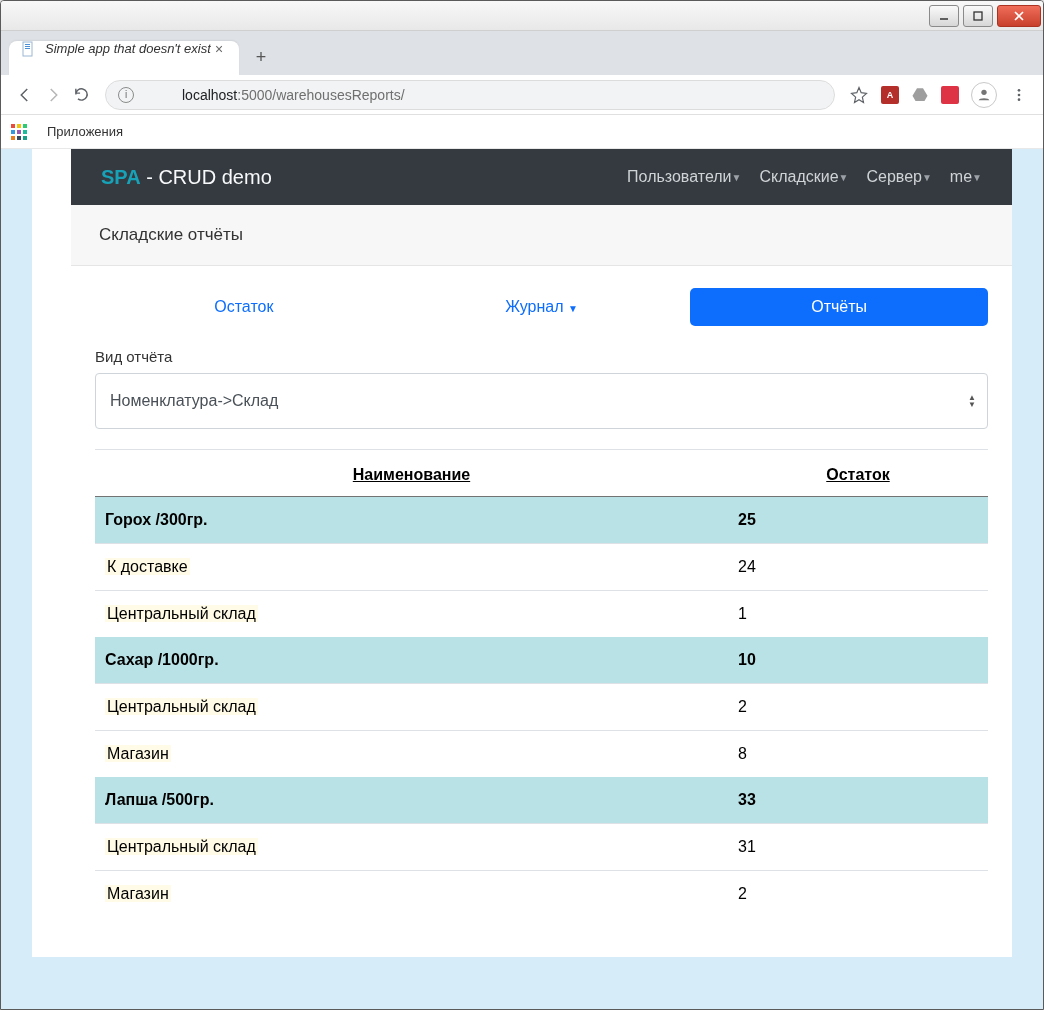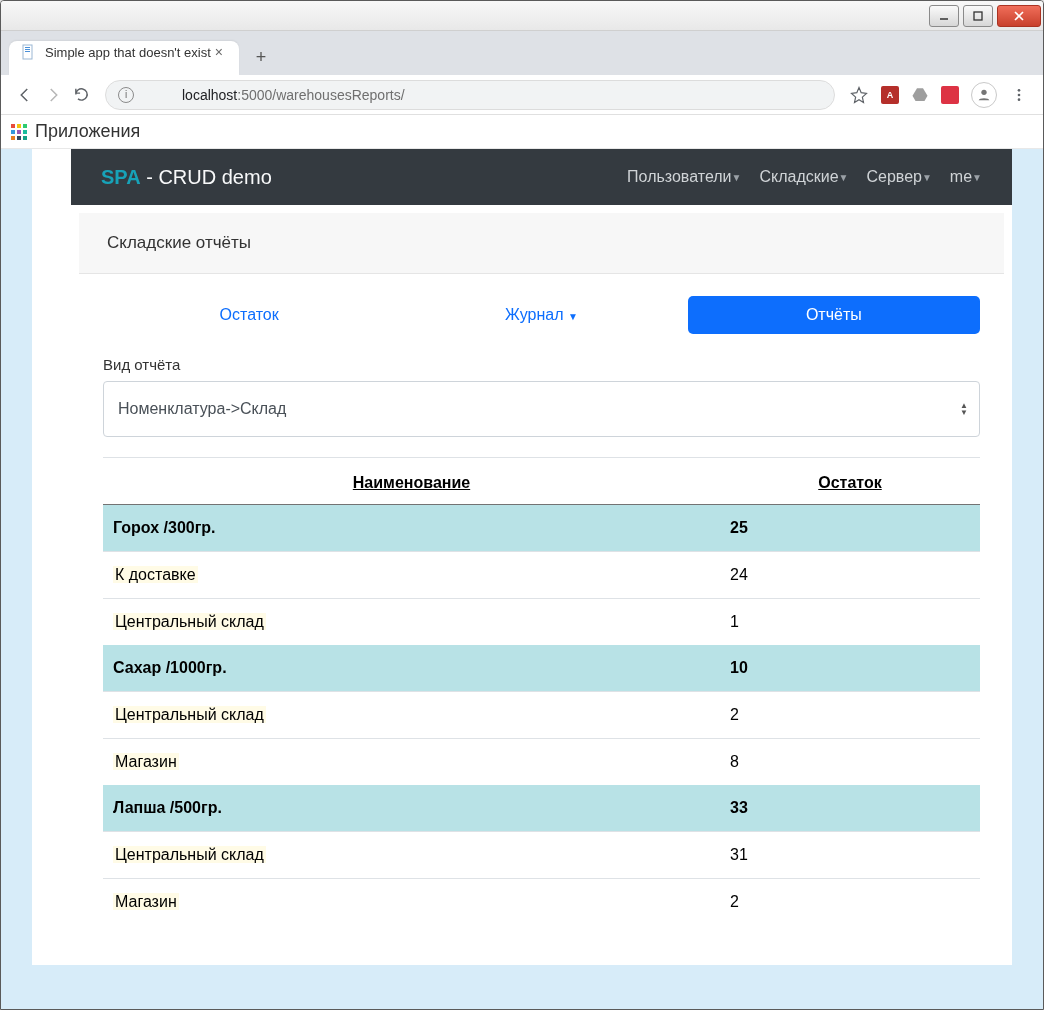--- a/index.html
+++ b/index.html
@@ -5,21 +5,21 @@
   * { box-sizing: border-box; margin: 0; padding: 0; }
   html, body { height: 100%; font-family: "Segoe UI", Arial, sans-serif; font-size: 16px; background: #fff; }
   .win-frame { width: 1044px; height: 1010px; border: 1px solid #5a5a5a; border-radius: 4px 4px 0 0; display:flex; flex-direction:column; background:#fff; overflow:hidden; box-shadow: 0 0 6px rgba(0,0,0,0.4);}
   
   .win-titlebar { height: 30px; background: linear-gradient(#f8f8f8,#e8e8e8); border-bottom:1px solid #cfcfcf; display:flex; justify-content:flex-end; align-items:center; padding:0 2px;}
   .win-btn { width:30px; height:22px; border:1px solid #8a8a8a; border-radius:3px; margin-left:4px; display:flex; align-items:center; justify-content:center; background:linear-gradient(#fafafa,#d7d7d7); font-size:11px; color:#333;}
   .win-btn.close { width:44px; background:linear-gradient(#f06e5a,#c8402c); border-color:#a32; color:#fff; font-weight:bold;}
   .win-btn svg { width:10px; height:10px; }
   
   .chrome-strip { height: 44px; background:#dee1e6; display:flex; align-items:flex-end; padding:0 8px; }
-  .chrome-tab { height:34px; background:#fff; border-radius:8px 8px 0 0; display:flex; align-items:flex-end; padding:15px 12px; min-width:230px; font-size:13px; color:#333; box-shadow: 0 -1px 2px rgba(0,0,0,.06);}
+  .chrome-tab { height:34px; background:#fff; border-radius:8px 8px 0 0; display:flex; align-items:flex-start; padding:0 12px; min-width:230px; font-size:13px; color:#333; box-shadow: 0 -1px 2px rgba(0,0,0,.06); font-style: italic;}
   .chrome-tab .favicon { width:16px; height:16px; margin-right:8px; display:inline-flex;}
   .chrome-tab .title { flex:1; white-space:nowrap; overflow:hidden; text-overflow:ellipsis; }
   .chrome-tab .close-x { color:#666; font-size:14px; padding:0 4px; }
   .new-tab { width:28px; height:28px; border-radius:50%; margin:0 8px 4px; display:flex; align-items:center; justify-content:center; color:#555; font-size:18px;}
   
   .omnibox-row { height:40px; background:#fff; display:flex; align-items:center; padding:0 10px; border-bottom:1px solid #e0e0e0;}
   .nav-icon { width:28px; height:28px; display:flex; align-items:center; justify-content:center; color:#5f6368; border-radius:50%;}
   .nav-icon.disabled{color:#b7b7b7;}
   .omnibox { flex:1; height:30px; border:1px solid #dcdcdc; border-radius:16px; margin:0 10px; display:flex; align-items:center; padding:0 12px; background:#f1f3f4;}
   .omnibox .info { width:16px; height:16px; border:1px solid #8b8b8b; border-radius:50%; display:flex; align-items:center; justify-content:center; font-size:10px; color:#6b6b6b; margin-right:8px;}
@@ -27,21 +27,21 @@
   .omnibox .url .host{color:#202124;padding-left:40px;}
   .omnibox .url .rest{color:#6f6f6f;}
   .right-icons { display:flex; align-items:center; gap:12px; padding:0 4px;}
   .right-icons .ic { width:20px; height:20px; display:flex; align-items:center; justify-content:center; color:#5f6368;}
   .ext-box{width:18px;height:18px;display:flex;align-items:center;justify-content:center;}
   .ext-pdf{background:#b52f2a;color:#fff;font-size:9px;font-weight:bold;border-radius:2px;}
   .ext-red{background:#d34;border-radius:2px;}
   .avatar-c{width:26px;height:26px;border:1px solid #c9c9c9;border-radius:50%;display:flex;align-items:center;justify-content:center;color:#666;}
   
   .bk-bar{height:34px;background:#fff;display:flex;align-items:center;padding:0 10px;border-bottom:1px solid #e8e8e8;}
-  .apps-link{display:flex;align-items:center;gap:8px;font-size:18px;color:#333;}
+  .apps-link{display:flex;align-items:center;gap:20px;font-size:13px;color:#333;}
   .apps-grid{width:16px;height:16px;display:grid;grid-template-columns:repeat(3,4px);grid-template-rows:repeat(3,4px);gap:2px;}
   .apps-grid span{width:4px;height:4px;background:#777;}
   .apps-grid span:nth-child(1){background:#e74c3c;}
   .apps-grid span:nth-child(2){background:#f1c40f;}
   .apps-grid span:nth-child(3){background:#2ecc71;}
   .apps-grid span:nth-child(4){background:#3498db;}
   .apps-grid span:nth-child(5){background:#9b59b6;}
   .apps-grid span:nth-child(6){background:#1abc9c;}
   .apps-grid span:nth-child(7){background:#e67e22;}
   .apps-grid span:nth-child(8){background:#34495e;}
@@ -51,21 +51,21 @@
   .page-wrap{max-width:980px; margin:0 auto; background:#fff;padding-left:39px;}
   
   .app-navbar{background:#343a40; color:#fff; height:56px; display:flex; align-items:center; padding:0 30px;}
   .brand{font-size:20px;}
   .brand .spa{color:#17a2b8; font-weight:600;}
   .brand .rest{color:#f8f9fa;}
   .nav-right{margin-left:auto; display:flex; gap:18px;}
   .nav-link{color:#cfd3d6; font-size:16px; display:flex; align-items:center; }
   .nav-link .caret{font-size:10px; color:#9aa0a6;}
   
-  .card{margin:8px;}
+  .card{margin:0;}
   .card-header{background:#f7f7f7; border-bottom:1px solid #e5e5e5; padding:20px 28px; font-size:17px; color:#333;}
   .card-body{background:#fff; padding:22px 24px 40px;}
   
   .tabs{display:flex; gap:0; margin-bottom:22px;}
   .tab{flex:1; text-align:center; padding:10px 0; border-radius:5px; font-size:16px;}
   .tab.link{color:#0d6efd;}
   .tab.active{background:#0d6efd;color:#fff;}
   
   .form-label{font-size:15px;color:#333;margin-bottom:8px;}
   .select-wrap{position:relative; margin-bottom:20px;}

